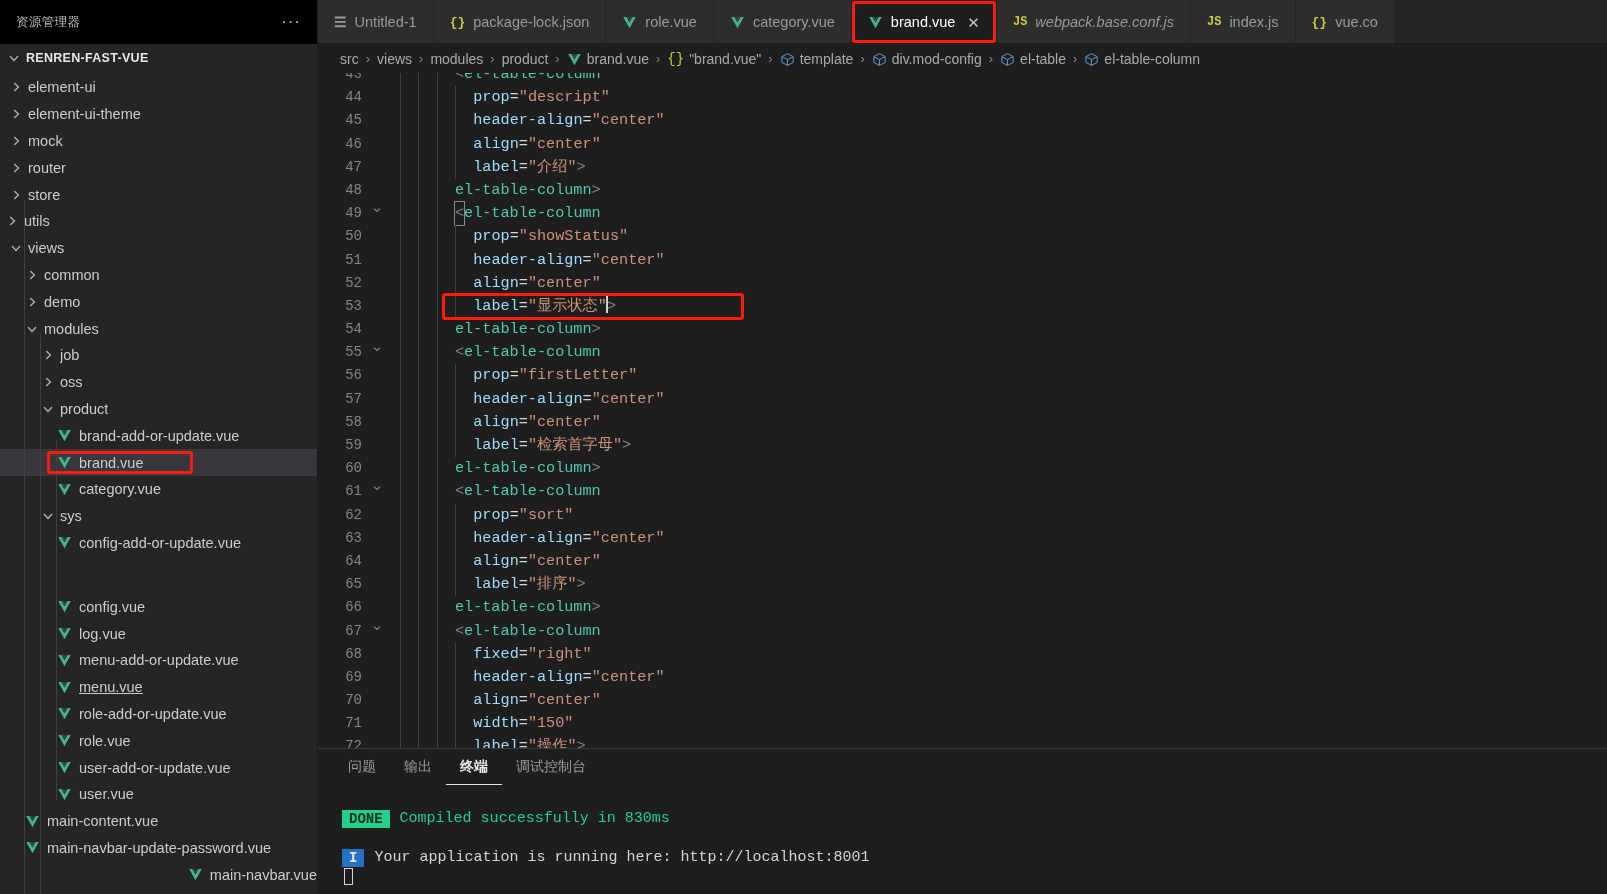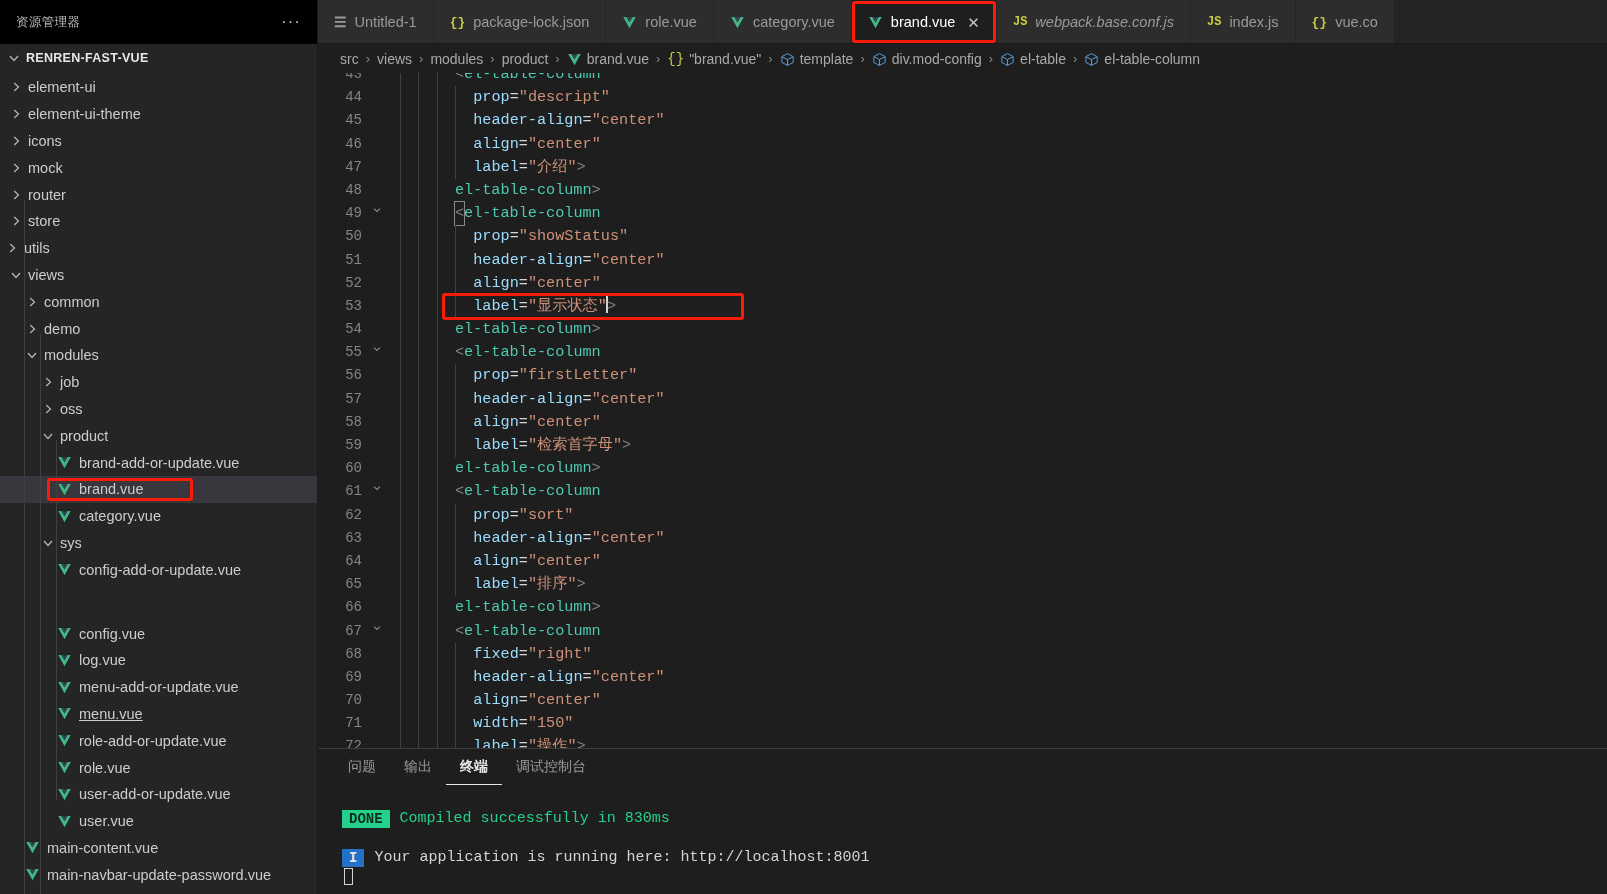--- a/index.html
+++ b/index.html
@@ -216,29 +216,20 @@
           <span class="row-label">element-ui</span>
         </div>
         <div class="row" style="padding-left: 8px;">
           <span class="chev">
             <svg width="16" height="16" viewBox="0 0 16 16">
               <path d="M6.2 4 L10.5 8 L6.2 12" stroke="#cccccc" stroke-width="1.3" fill="none"></path>
             </svg>
           </span>
           <span style="width: 4px; flex: 0 0 4px;"></span>
           <span class="row-label">element-ui-theme</span>
-        </div>
-        <div class="row" style="padding-left: 8px;">
-          <span class="chev">
-            <svg width="16" height="16" viewBox="0 0 16 16">
-              <path d="M6.2 4 L10.5 8 L6.2 12" stroke="#cccccc" stroke-width="1.3" fill="none"></path>
-            </svg>
-          </span>
-          <span style="width: 4px; flex: 0 0 4px;"></span>
-          <span class="row-label">icons</span>
         </div>
         <div class="row" style="padding-left: 8px;">
           <span class="chev">
             <svg width="16" height="16" viewBox="0 0 16 16">
               <path d="M6.2 4 L10.5 8 L6.2 12" stroke="#cccccc" stroke-width="1.3" fill="none"></path>
             </svg>
           </span>
           <span style="width: 4px; flex: 0 0 4px;"></span>
           <span class="row-label">mock</span>
         </div>

